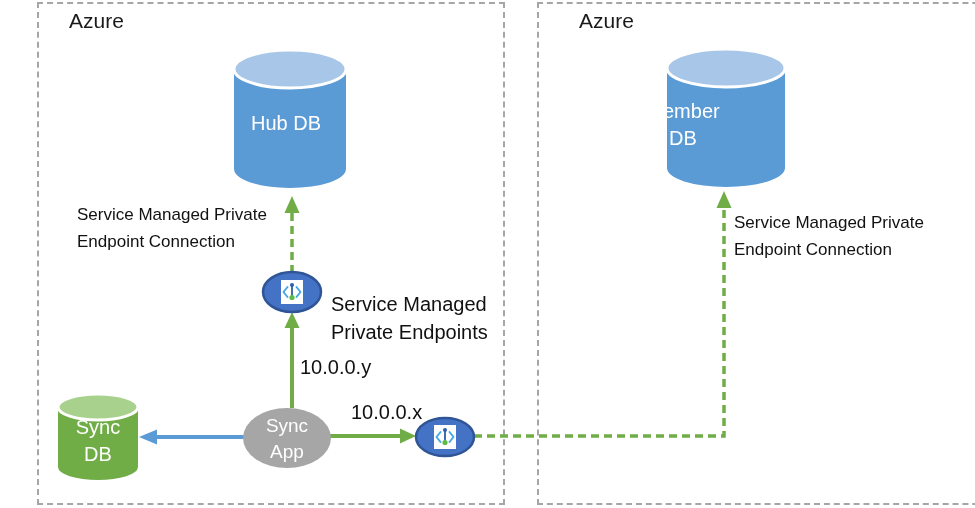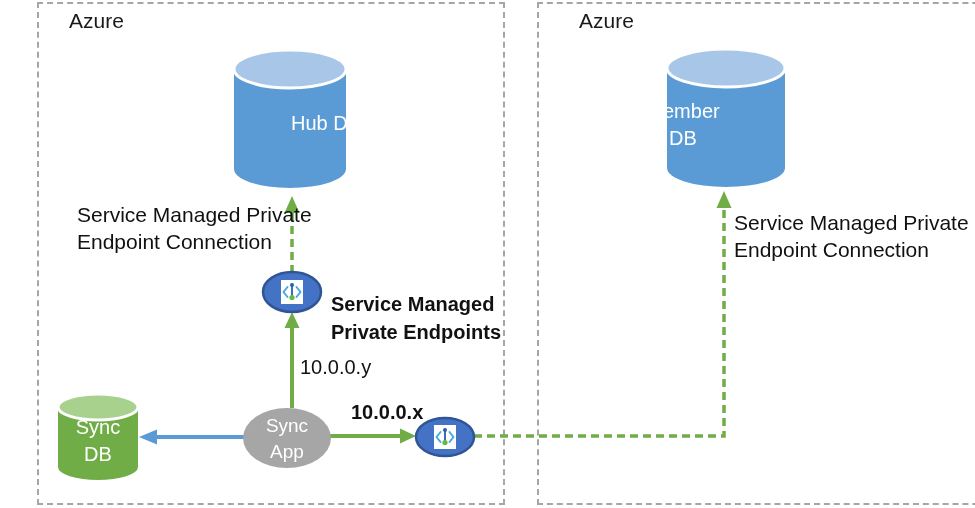--- a/index.html
+++ b/index.html
@@ -8,22 +8,22 @@
     font-family:"Liberation Sans", sans-serif;color:#1f1f1f;margin-left:35px;
   }
   .region{position:absolute;border:2px dashed #a6a6a6;background:transparent;box-sizing:border-box;}
   .region-left{left:2px;top:2px;width:468px;height:503px;}
   .region-right{left:502px;top:2px;width:471px;height:503px;}
   svg.layer{position:absolute;left:0;top:0;}
   .label{position:absolute;white-space:pre-line;}
   .azure-label{font-size:21px;line-height:24px;color:#1a1a1a;}
   .db-label{color:#ffffff;font-size:20px;line-height:27px;text-align:center;}
   .app-label{color:#ffffff;font-size:19px;line-height:26px;text-align:center;}
-  .note{font-size:21px;line-height:27px;color:#111111;}
-  .title-bold{font-size:20px;line-height:28px;font-weight:700;color:#111111;}
+  .note{font-size:17px;line-height:27px;color:#111111;}
+  .title-bold{font-size:20px;line-height:28px;font-weight:400;color:#111111;}
   .ip{font-size:20px;color:#111111;}
 </style>
 </head>
 <body>
 
 <div class="stage">
 
   <div class="region region-left" style="border-color: rgb(166, 166, 166);"></div>
   <div class="region region-right" style="border-color: rgb(166, 166, 166);"></div>
 
@@ -94,32 +94,32 @@
         <line x1="410" y1="430.5" x2="410" y2="441" stroke-width="1.8" stroke="#2B5FA8"></line>
         <circle cx="410" cy="430" r="2" fill="#2B5FA8"></circle>
         <circle cx="410" cy="442.5" r="2.6" fill="#5FBB46"></circle>
       </g>
     </g>
   </svg>
 
   <div class="label azure-label" style="left:34px;top:9px;">Azure</div>
   <div class="label azure-label" style="left:544px;top:9px;">Azure</div>
 
-  <div class="label db-label" style="left:199px;top:110px;width:104px;padding-left:40px;">Hub DB</div>
+  <div class="label db-label" style="left:199px;top:110px;width:104px;">Hub DB</div>
   <div class="label db-label" style="left:600px;top:98px;width:96px;">Member
 DB</div>
   <div class="label db-label" style="left:23px;top:414px;width:80px;">Sync
 DB</div>
   <div class="label app-label" style="left:208px;top:413px;width:88px;">Sync
 App</div>
 
   <div class="label note" style="left:42px;top:201px;">Service Managed Private
 Endpoint Connection</div>
   <div class="label note" style="left:699px;top:209px;">Service Managed Private
 Endpoint Connection</div>
 
   <div class="label title-bold" style="left:296px;top:290px;">Service Managed
 Private Endpoints</div>
 
   <div class="label ip" style="left:265px;top:356px;">10.0.0.y</div>
-  <div class="label ip" style="left:316px;top:401px;font-weight:bold;">10.0.0.x</div>
+  <div class="label ip" style="left:316px;top:401px;">10.0.0.x</div>
 
 </div>
 
 </body></html>

